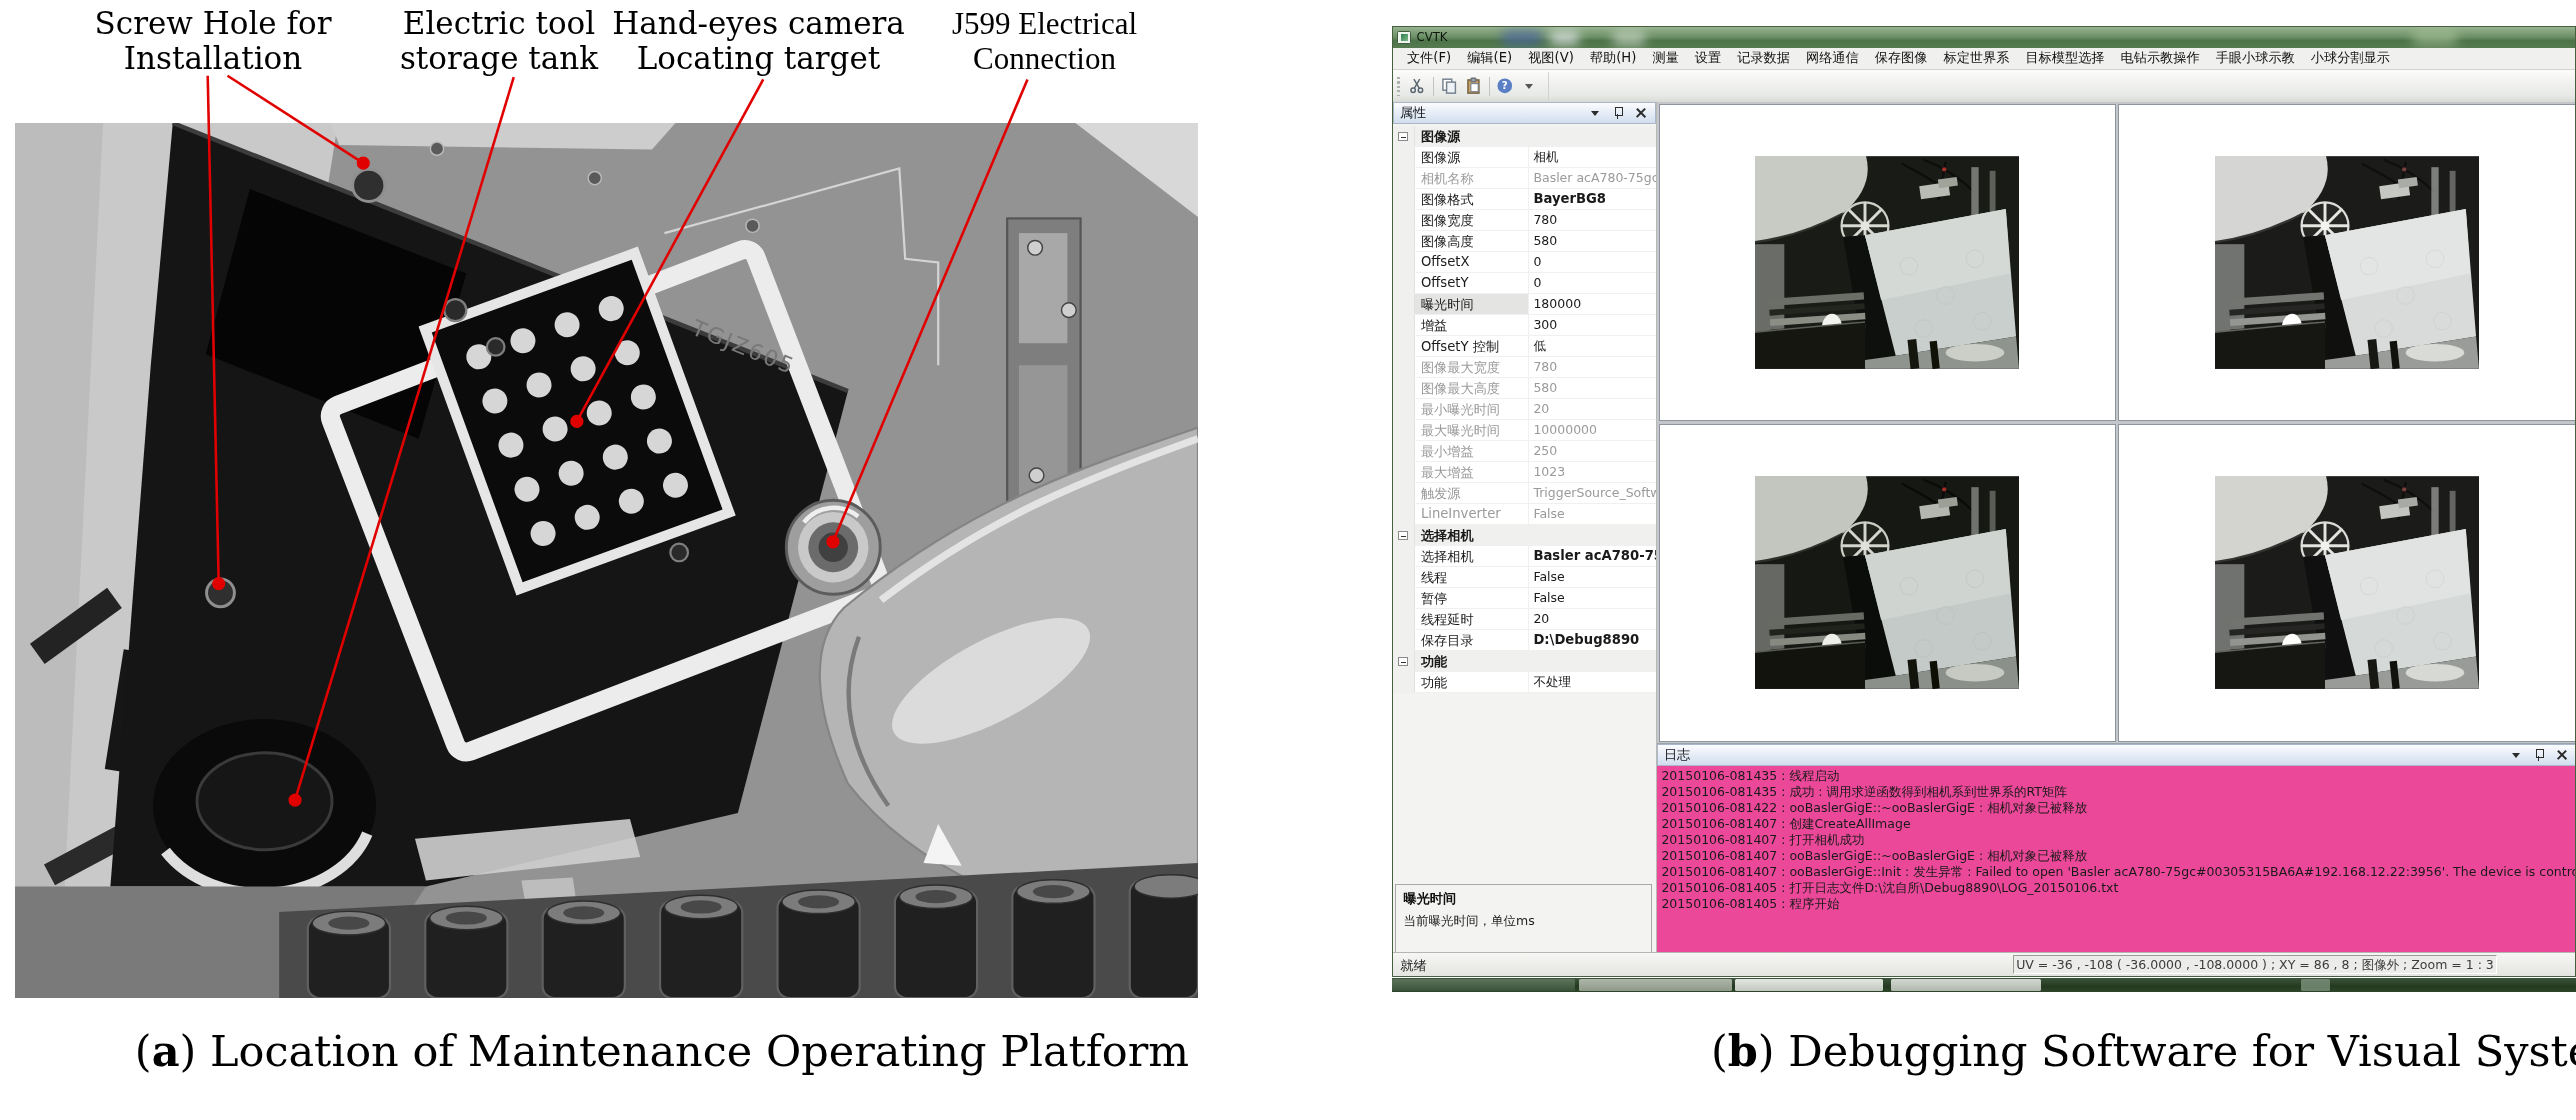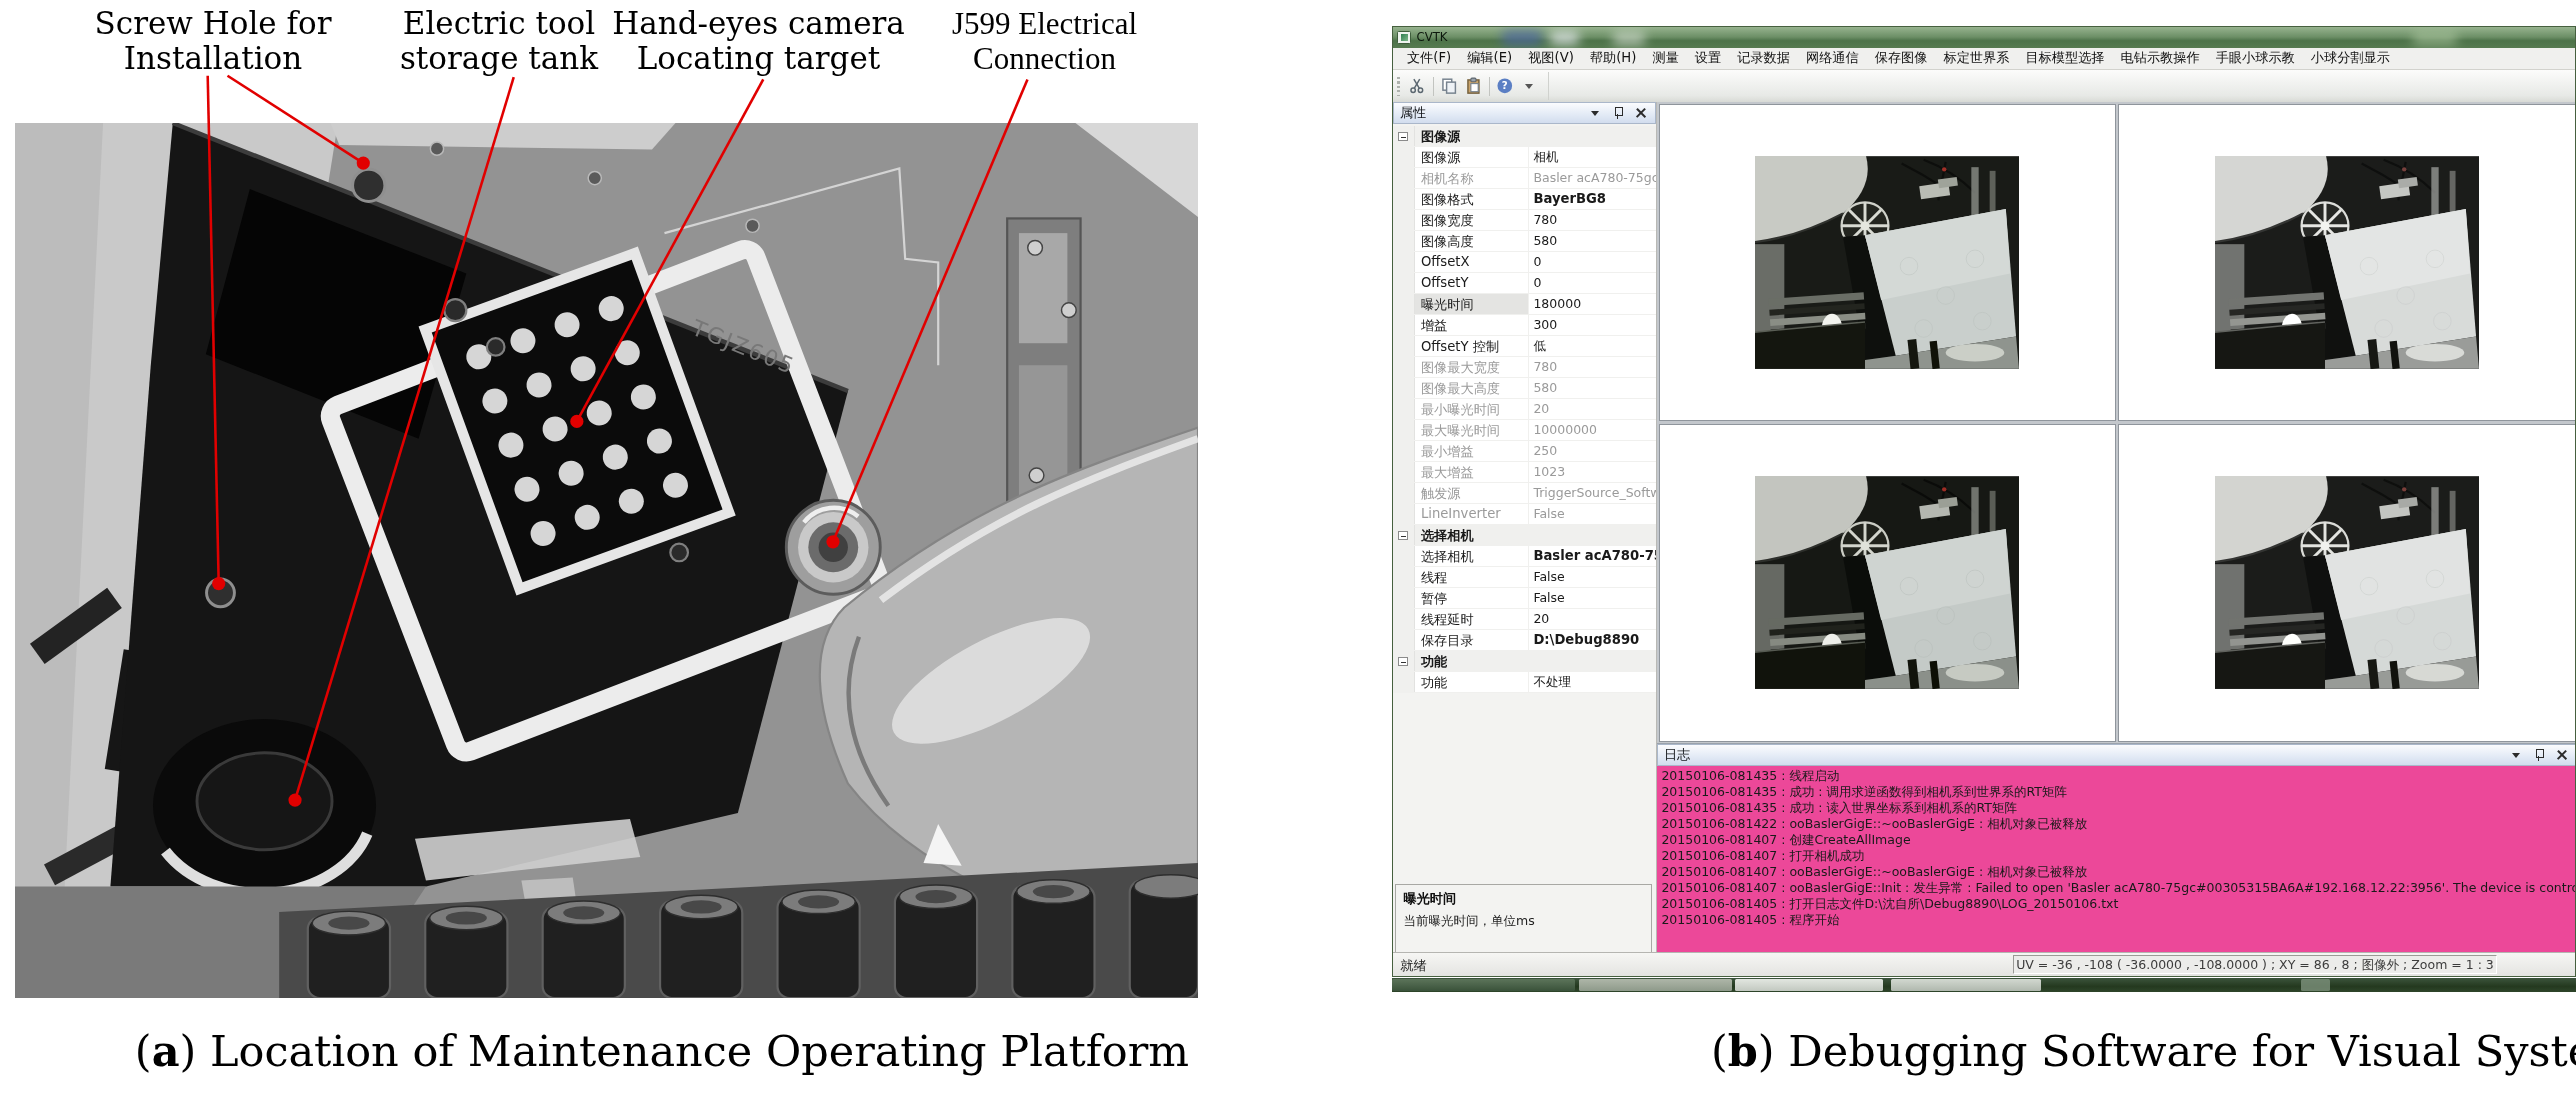--- a/index.html
+++ b/index.html
@@ -558,21 +558,20 @@
       <div class="pane-header">
         <span>日志</span>
         <span class="spacer"></span>
         <span class="ph-tri"></span>
         <span class="ph-pin"></span>
         <span class="ph-x"></span>
       </div>
       <div class="log-body">
           <div class="log-line">20150106-081435 : 线程启动</div>
           <div class="log-line">20150106-081435 : 成功 : 调用求逆函数得到相机系到世界系的RT矩阵</div>
-          <div class="log-line">20150106-081435 : 成功 : 读入世界坐标系到相机系的RT矩阵</div>
           <div class="log-line">20150106-081422 : ooBaslerGigE::~ooBaslerGigE : 相机对象已被释放</div>
           <div class="log-line">20150106-081407 : 创建CreateAllImage</div>
           <div class="log-line">20150106-081407 : 打开相机成功</div>
           <div class="log-line">20150106-081407 : ooBaslerGigE::~ooBaslerGigE : 相机对象已被释放</div>
           <div class="log-line">20150106-081407 : ooBaslerGigE::Init : 发生异常 : Failed to open 'Basler acA780-75gc#00305315BA6A#192.168.12.22:3956'. The device is controlled by another application. Err: An att</div>
           <div class="log-line">20150106-081405 : 打开日志文件D:\沈自所\Debug8890\LOG_20150106.txt</div>
           <div class="log-line">20150106-081405 : 程序开始</div>
         </div>
     </div>
 

